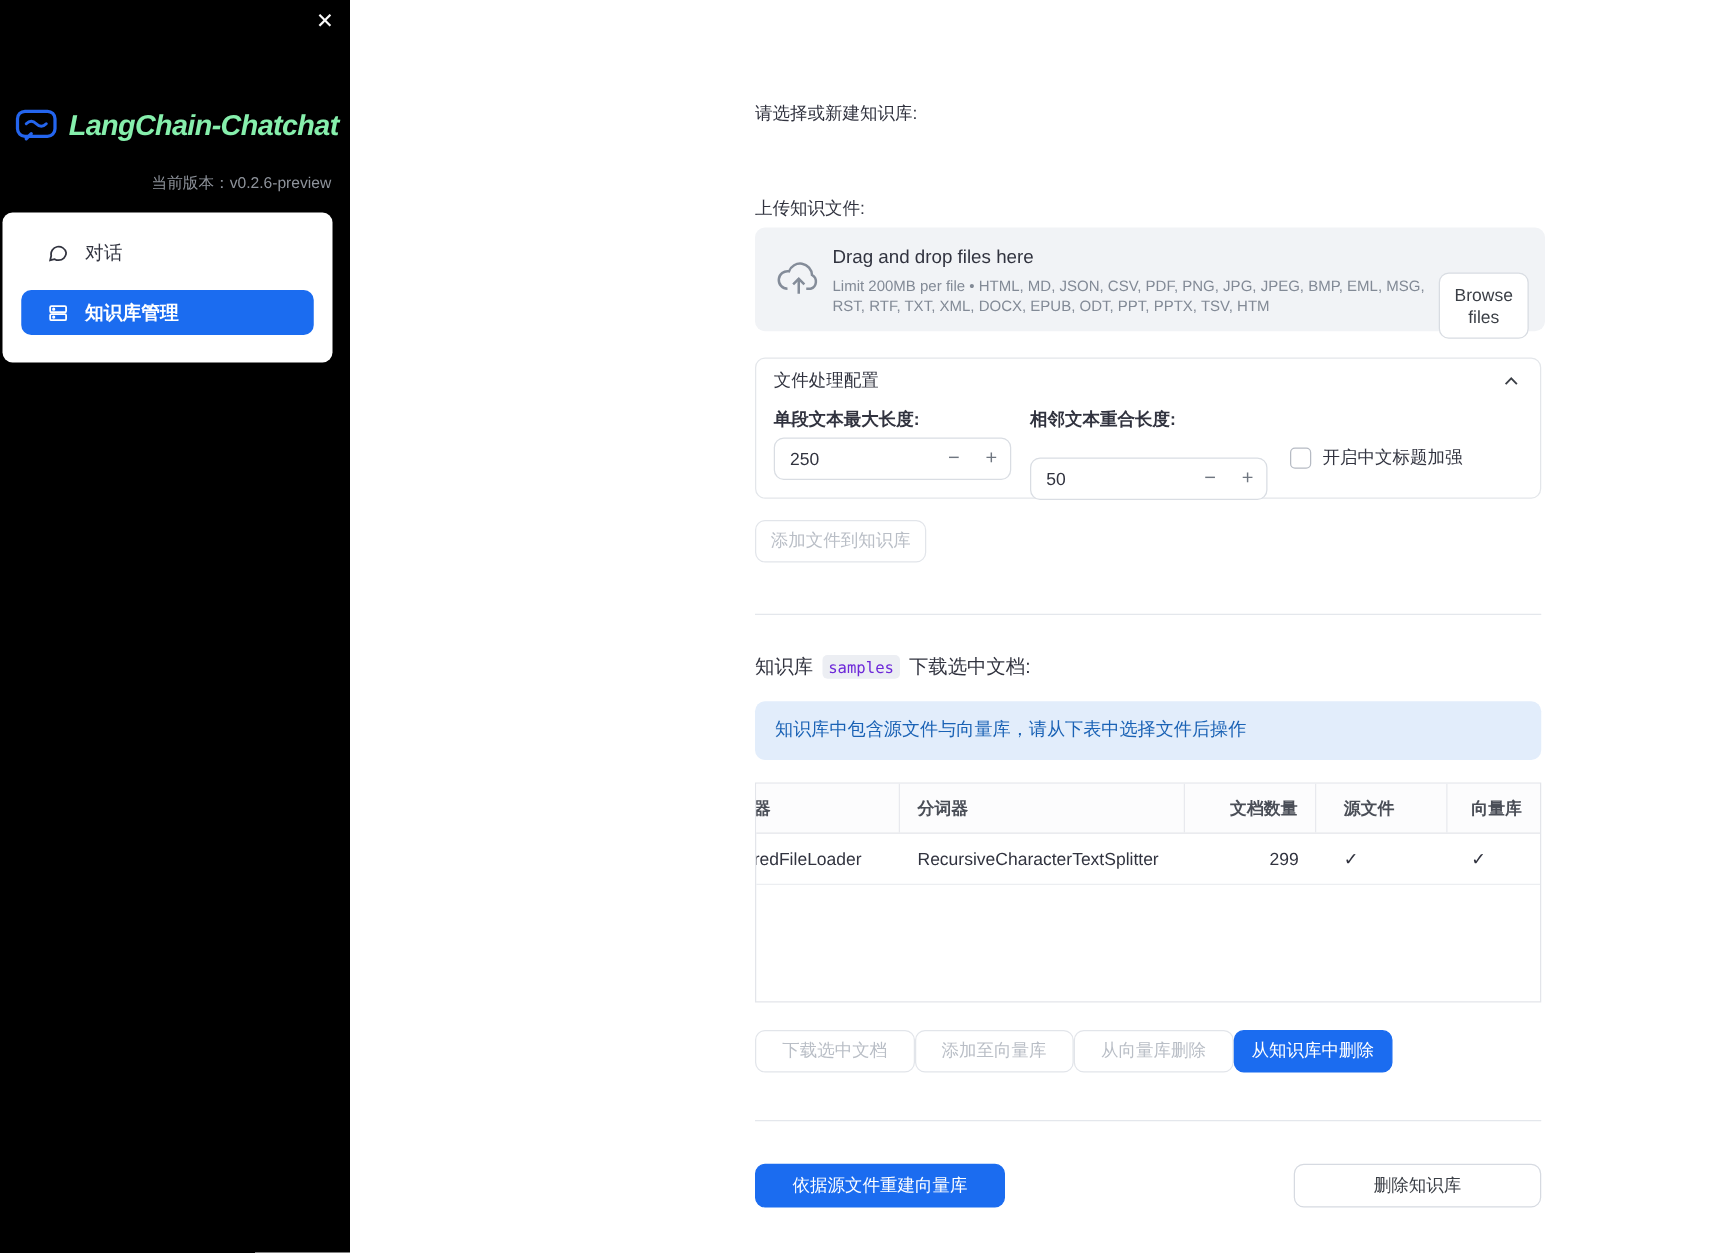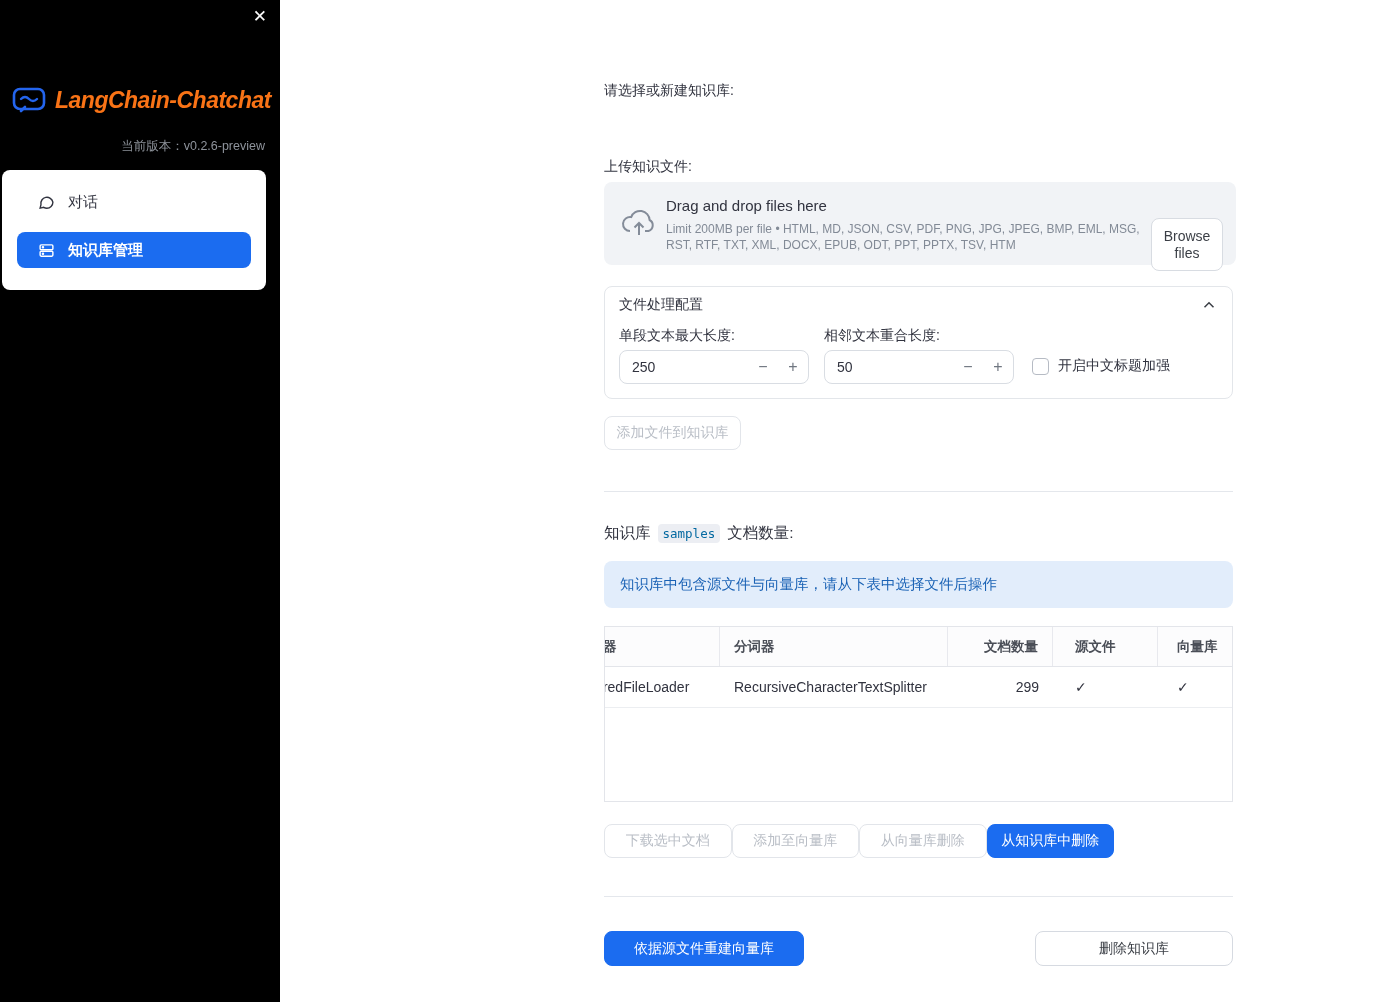--- a/index.html
+++ b/index.html
@@ -4,21 +4,21 @@
 <style>
   * { box-sizing: border-box; margin: 0; padding: 0; }
   html,body { width:1380px; height:1002px; background:#ffffff; overflow:hidden;
     font-family:"Liberation Sans","DejaVu Sans",sans-serif; color:#31333f; }
 
   
   .sidebar { position:absolute; left:0; top:0; width:280px; height:1002px; background:#000000; }
   .close-btn { position:absolute; top:6px; right:13px; color:#fafafa; font-size:17px;
     line-height:22px; cursor:pointer; }
   .logo-row { position:absolute; left:12px; top:86px; display:flex; align-items:center; gap:9px; }
-  .logo-text { color:#f97316; font-size:23px; font-weight:bold; font-style:italic; letter-spacing:-0.5px;text-align:right; }
+  .logo-text { color:#86efac; font-size:23px; font-weight:bold; font-style:italic; letter-spacing:-0.5px;text-align:right; }
   .version { position:absolute; top:138px; right:15px; font-size:12.5px; color:#8e939b; }
   .menu-card { position:absolute; left:2px; top:170px; width:264px; height:120px;
     background:#ffffff; border-radius:8px; padding-top:14px; }
   .menu-item { display:flex; align-items:center; gap:13px; height:36px;
     margin:0 15px 12px 15px; padding-left:21px; border-radius:8px; cursor:pointer;
     font-size:15px; color:#31333f; }
   .menu-item.selected { background:#1b6cf0; color:#ffffff; font-weight:bold; }
 
   
   .main { position:absolute; left:604px; top:0; width:629px; height:1002px; }
@@ -38,21 +38,21 @@
   .browse-btn { position:absolute; right:13px; top:15px; width:72px; height:53px;
     background:#fff; border:1px solid #d8dce2; border-radius:8px; font-size:14px;
     color:#3b3f46; display:flex; align-items:center; justify-content:center;
     text-align:center; line-height:17px; cursor:pointer; padding:4px;margin-top:21px; }
 
   .expander { position:absolute; left:0; top:286px; width:629px; height:113px;
     border:1px solid #e3e6ea; border-radius:8px; background:#fff; }
   .exp-header { position:absolute; left:0; top:0; width:100%; height:34px; cursor:pointer; }
   .exp-title { position:absolute; left:14px; top:9px; font-size:14px; }
   .exp-chev { position:absolute; right:14px; top:9px; }
-  .exp-label { position:absolute; top:40px; font-size:14px; }
+  .exp-label { position:absolute; top:40px; font-size:14px;font-weight:bold; }
   .num-input { position:absolute; top:63px; width:190px; height:34px; border:1px solid #d9dde3;
     border-radius:8px; background:#fff; display:flex; align-items:stretch; overflow:hidden; }
   .num-input input { border:none; outline:none; flex:1; min-width:0; padding-left:12px;
     font-size:14px; color:#31333f; font-family:inherit; background:transparent; }
   .step-btn { width:30px; display:flex; align-items:center; justify-content:center;
     color:#6f7680; font-size:16px; cursor:pointer; }
   .checkbox-row { position:absolute; left:427px; top:70px; display:flex; align-items:center; gap:9px; }
   .checkbox-box { width:17px; height:17px; border:1px solid #b6bbc4; border-radius:4px;
     background:#fff; cursor:pointer; }
   .checkbox-label { font-size:14px; }
@@ -62,21 +62,21 @@
   .btn-secondary { background:#fff; border:1px solid #d6dae1; color:#3b3f46; }
   .btn-disabled { background:#fff; border:1px solid #e2e5ea; color:#b9bec6; cursor:default; }
   .btn-primary { background:#1b6cf0; border:1px solid #1b6cf0; color:#fff; }
 
   .add-btn { position:absolute; left:0; top:416px; width:137px; height:34px; }
   .divider { position:absolute; left:0; width:629px; height:1px; background:#e4e7ec; }
 
   .existing-line { position:absolute; left:0; top:523px; font-size:15.5px; display:flex;
     align-items:center; gap:7px; }
   .inline-code { font-family:"DejaVu Sans Mono","Liberation Mono",monospace; font-size:12.5px;
-    color:#0369a1; background:#eceef3; padding:2px 5px; border-radius:4px; }
+    color:#6d28d9; background:#eceef3; padding:2px 5px; border-radius:4px; }
 
   .infobox { position:absolute; left:0; top:561px; width:629px; height:47px;
     background:#e2edfb; border-radius:8px; color:#1a62b5; font-size:14.5px;
     line-height:47px; padding-left:16px; }
 
   .dtable { position:absolute; left:0; top:626px; width:629px; height:176px;
     border:1px solid #e3e5ea; background:#fff; }
   .thead { display:flex; height:40px; border-bottom:1px solid #e3e5ea; background:#fcfcfd; }
   .th { font-size:13.5px; font-weight:bold; color:#4a4e57; line-height:39px;
     padding:0 14px; border-right:1px solid #e8e9ee; overflow:hidden; white-space:nowrap; }
@@ -175,40 +175,40 @@
     </div>
 
     <div class="exp-label" style="left:14px;">单段文本最大长度:</div>
     <div class="num-input" style="left:14px;">
       <input value="250" style="">
       <span class="step-btn">−</span>
       <span class="step-btn">+</span>
     </div>
 
     <div class="exp-label" style="left:219px;">相邻文本重合长度:</div>
-    <div class="num-input" style="left:219px;">
+    <div class="num-input" style="left:219px;margin-top:16px;">
       <input value="50" style="">
       <span class="step-btn">−</span>
       <span class="step-btn">+</span>
     </div>
 
     <div class="checkbox-row">
       <span class="checkbox-box"></span>
       <span class="checkbox-label">开启中文标题加强</span>
     </div>
   </div>
 
   <div class="btn btn-disabled add-btn">添加文件到知识库</div>
 
   <div class="divider" style="top:491px;"></div>
 
   <div class="existing-line">
     <span>知识库</span>
     <span class="inline-code">samples</span>
-    <span>文档数量:</span>
+    <span>下载选中文档:</span>
   </div>
 
   <div class="infobox">知识库中包含源文件与向量库，请从下表中选择文件后操作</div>
 
   <div class="dtable">
     <div class="thead">
       <div class="th c0">
         <span class="clip-shift-h">文档加载器</span>
       </div>
       <div class="th c1">分词器</div>

